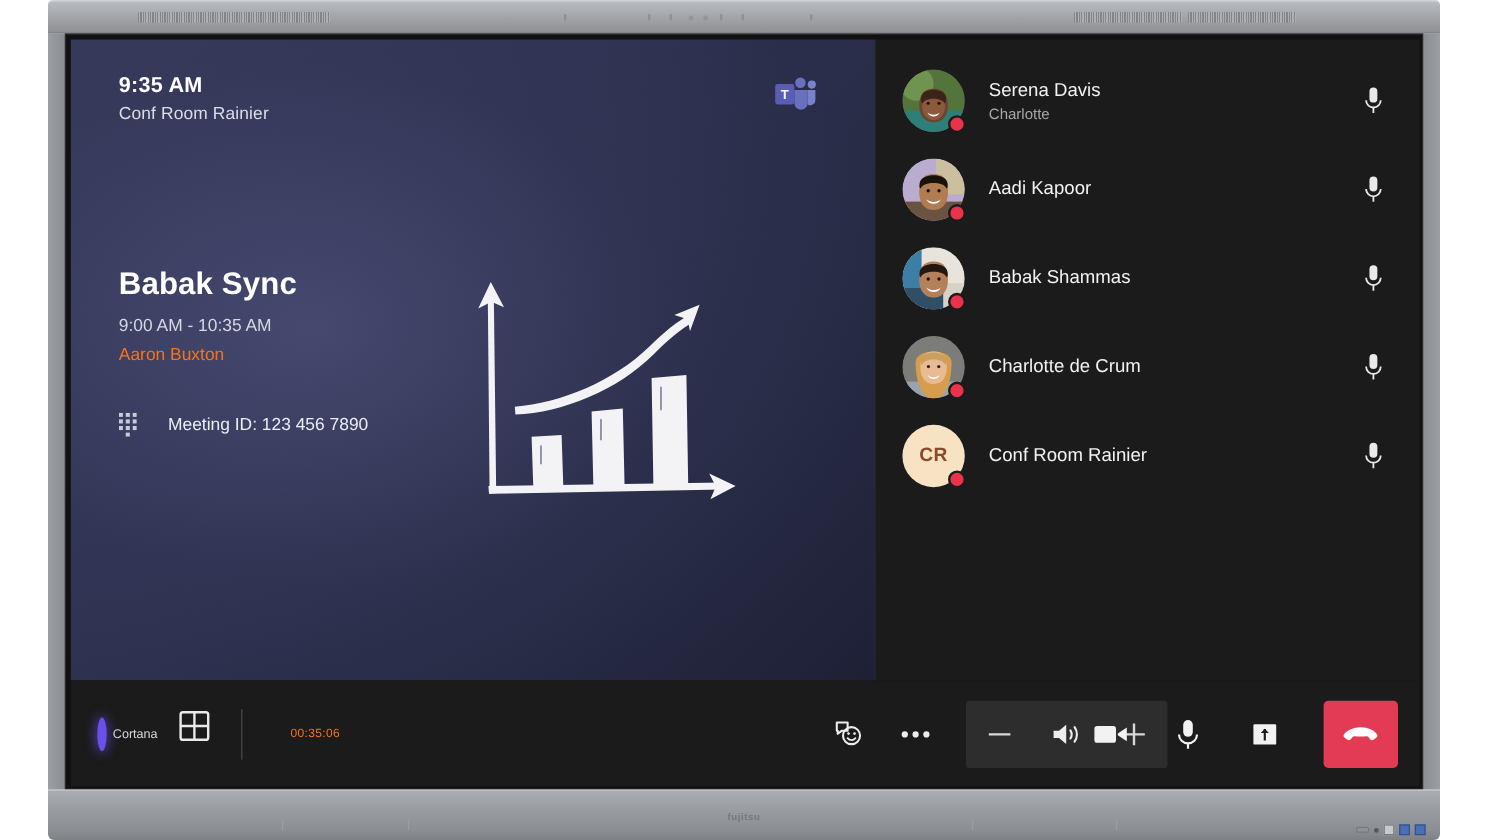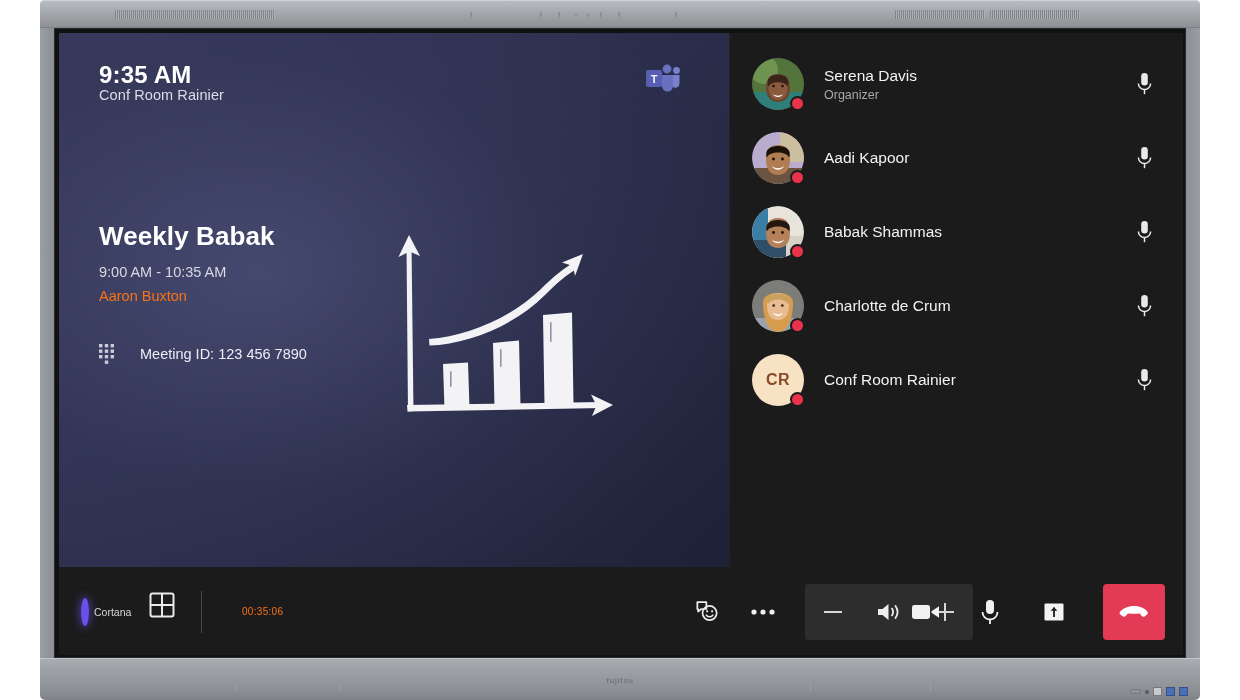--- a/index.html
+++ b/index.html
@@ -88,21 +88,21 @@
   .stage-grad {
     position:absolute; inset:0;
     background:
       radial-gradient(100% 90% at 30% 45%, rgba(88,92,135,.55) 0%, rgba(60,64,101,.25) 45%, rgba(0,0,0,0) 75%),
       linear-gradient(135deg,#353858 0%,#2f3251 35%,#272a44 70%,#1e2136 100%);
   }
   .stage-inner { position:absolute; inset:0; }
 
   .clock-time {
     position:absolute; left:40px; top:28px;
-    font-size:24px; font-weight:bold; color:#ffffff; letter-spacing:.2px;
+    font-size:18px; font-weight:bold; color:#ffffff; letter-spacing:.2px;
   }
   .clock-room {
     position:absolute; left:40px; top:54px;
     font-size:14.5px; color:#dcdde6; letter-spacing:.1px;
   }
   .teams-logo {
     position:absolute; right:48px; top:30px; width:36px; height:34px; opacity:.95;
   }
 
   .meeting-block { position:absolute; left:40px; top:188px; width:300px; }
@@ -261,21 +261,21 @@
                 <rect x="1" y="7" width="16" height="17" rx="2" fill="#5b62b8"></rect>
                 <text x="9" y="19.5" font-family="Liberation Sans, sans-serif" font-size="11" font-weight="bold" fill="#ffffff" text-anchor="middle">T</text>
                 <circle cx="22" cy="6" r="4.4" fill="#6d74c6"></circle>
                 <circle cx="31.5" cy="7.5" r="3.4" fill="#7f86d3"></circle>
                 <path d="M17 12h11v11a5.5 5.5 0 0 1-11 0z" fill="#6d74c6"></path>
                 <path d="M28 12h6.5v8.5a4.2 4.2 0 0 1-6.5 3.5z" fill="#7f86d3"></path>
               </svg>
             </div>
 
             <div class="meeting-block">
-              <div class="meeting-title">Weekly Babak</div>
+              <div class="meeting-title">Babak Sync</div>
               <div class="meeting-time">9:00 AM - 10:35 AM</div>
               <div class="meeting-owner">Aaron Buxton</div>
               <div class="meeting-id-row">
                 <span class="dialpad-icon">
                   <svg viewBox="0 0 15 20" width="15" height="20">
                     <g fill="#c9cbd8">
                       <rect x="0" y="0" width="3.4" height="3.4"></rect>
                       <rect x="5.8" y="0" width="3.4" height="3.4"></rect>
                       <rect x="11.6" y="0" width="3.4" height="3.4"></rect>
                       <rect x="0" y="5.5" width="3.4" height="3.4"></rect>
@@ -344,21 +344,21 @@
                       <path d="M21 36c3 2.2 7 2.2 10 0-1.5 4-8.5 4-10 0z" fill="#ffffff"></path>
                       <circle cx="21.5" cy="28" r="1.3" fill="#1d120b"></circle>
                       <circle cx="30.5" cy="28" r="1.3" fill="#1d120b"></circle>
                     </g>
                   </svg>
                 </div>
                 <span class="pres-dot"></span>
               </div>
               <div class="person-text">
                 <div class="person-name">Serena Davis</div>
-                <div class="person-role">Organizer</div>
+                <div class="person-role">Charlotte</div>
               </div>
               <div class="mic-cell">
                 <svg viewBox="0 0 17 24">
                   <rect x="5.2" y="1" width="6.6" height="12.5" rx="3.3" fill="#e9e9e9"></rect>
                   <path d="M2.4 11.5a6.1 6.1 0 0 0 12.2 0" fill="none" stroke="#e9e9e9" stroke-width="1.5"></path>
                   <line x1="8.5" y1="17.6" x2="8.5" y2="22.2" stroke="#e9e9e9" stroke-width="1.5"></line>
                 </svg>
               </div>
             </div>
 

